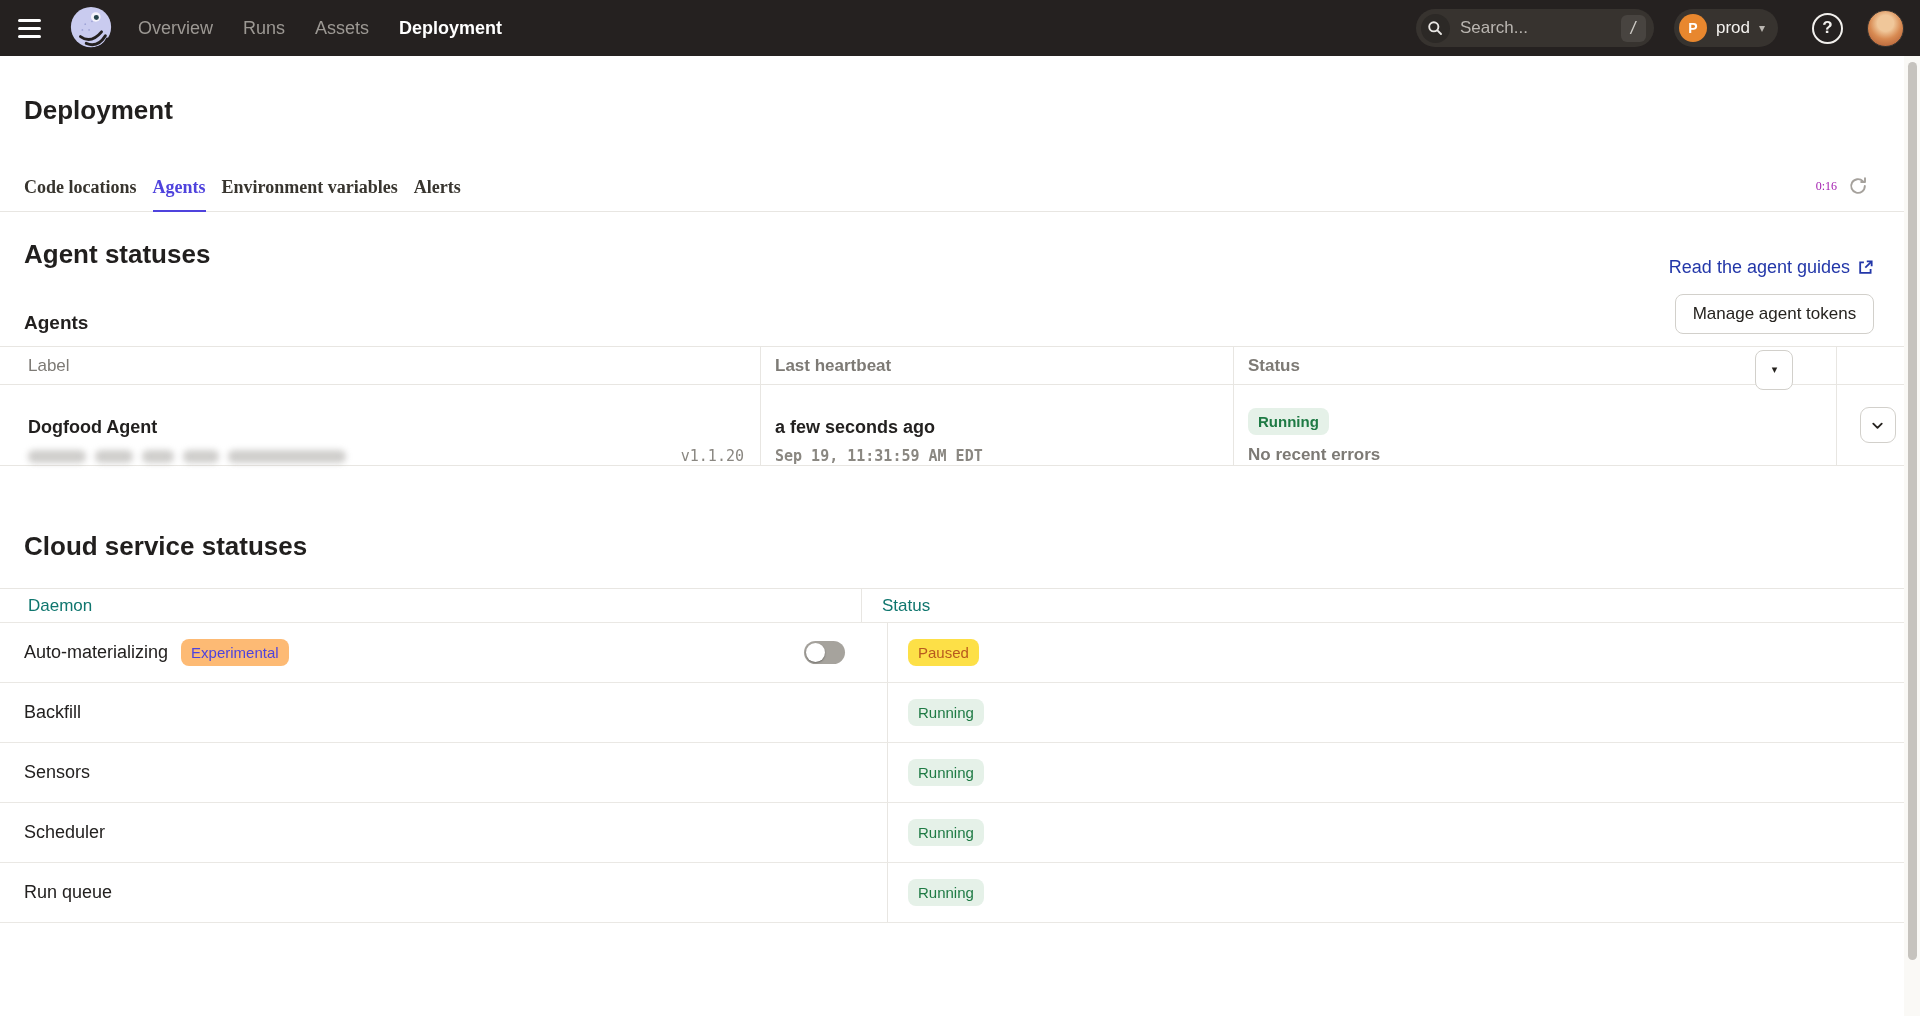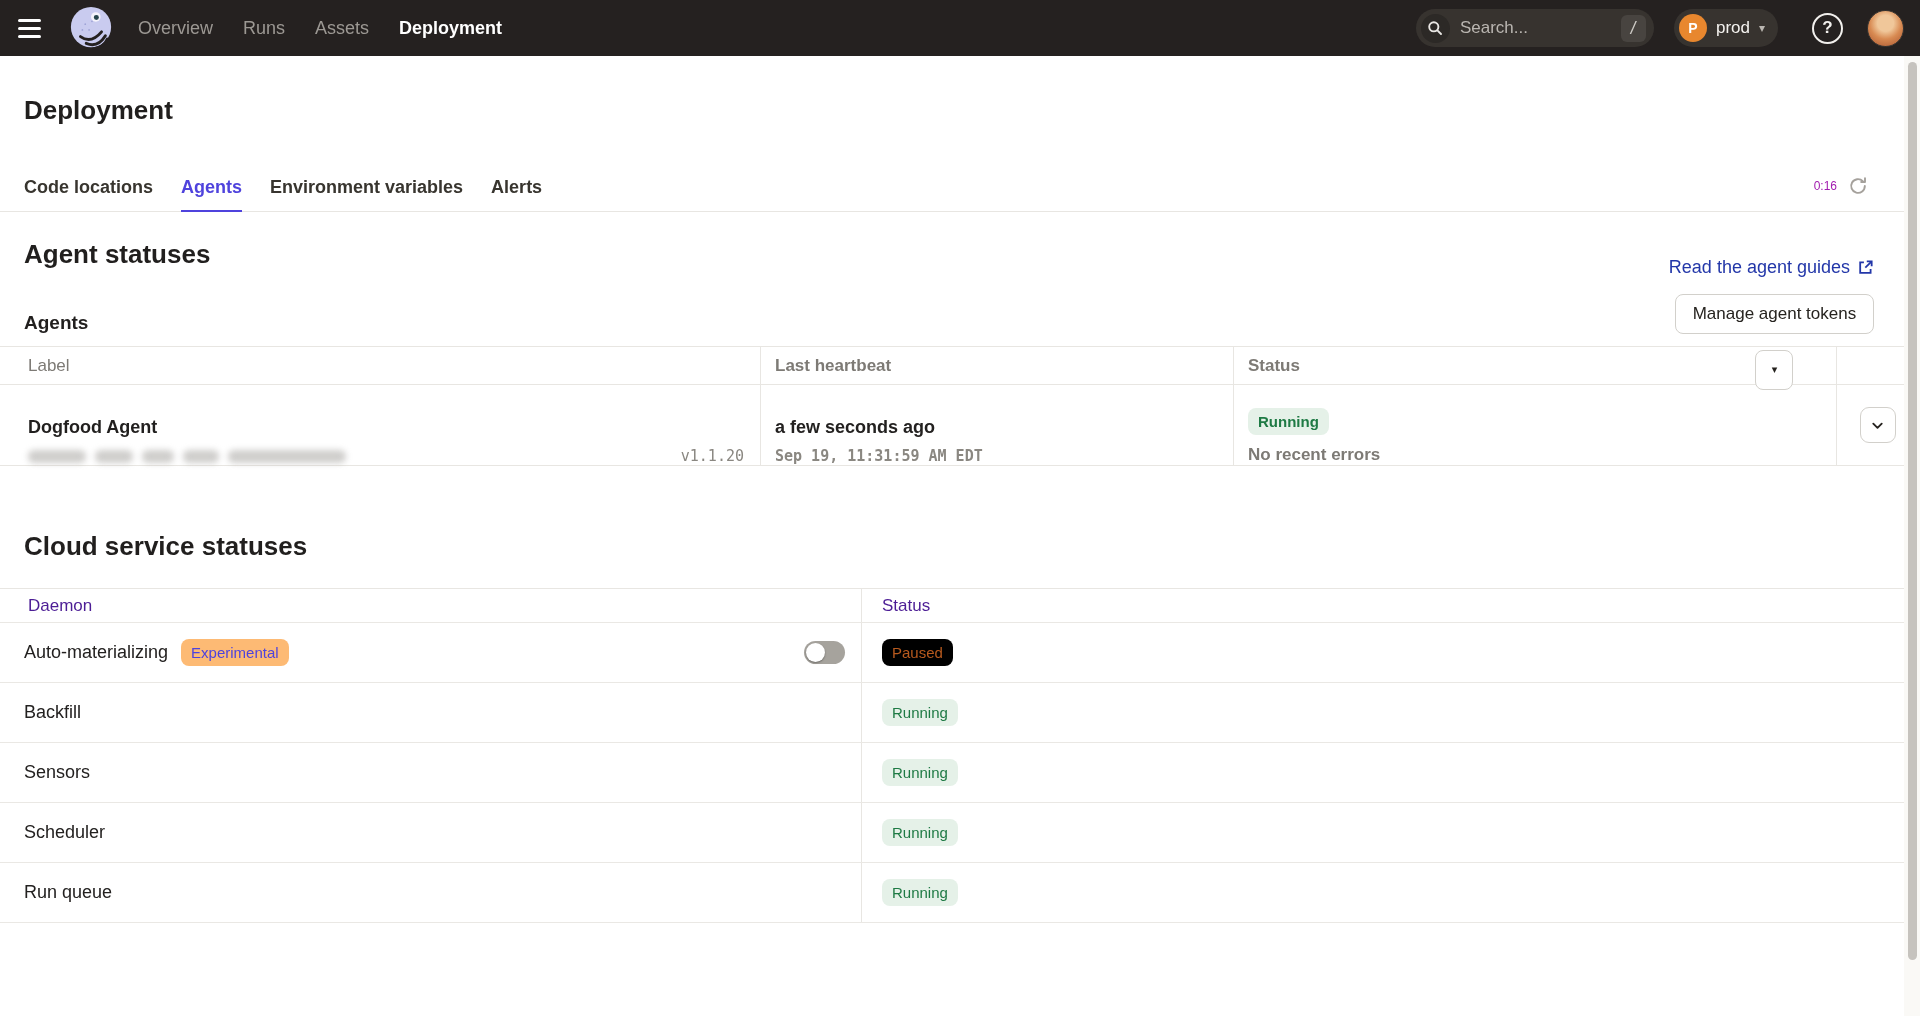--- a/index.html
+++ b/index.html
@@ -41,22 +41,22 @@
 
   
   .scrollbar { position:fixed; top:56px; right:0; bottom:0; width:16px; background:#FAF9F6; }
   .scrollbar .thumb { position:absolute; top:6px; left:3.5px; width:9px; height:898px;
     background:#C6C3BE; border-radius:5px; }
 
   
   .page { margin-right:16px; }
   .page-title { font-size:26px; font-weight:700; color:#211F1E; padding:38px 24px 0; line-height:32px; }
 
-  .tabs-row { position:relative; margin-top:44px; padding:0 24px; display:flex; gap:28px;
-    border-bottom:1px solid #E8E6E2; height:42px; }
+  .tabs-row { position:relative; margin-top:44px; padding:0 24px; display:flex; gap:16px;
+    border-bottom:1px solid #E8E6E2; height:42px;font-family:Liberation Serif, serif; }
   .tab { font-size:18px; font-weight:600; color:#38352F; padding-top:7px; cursor:pointer; position:relative; }
   .tab.active { color:#4F43DD; }
   .tab.active::after { content:""; position:absolute; left:0; right:0; bottom:-1px; height:2px; background:#4F43DD; }
   .timer-wrap { position:absolute; right:36px; top:6px; display:flex; align-items:center; gap:11px; }
   .timer { color:#a21caf; font-size:12px; }
 
   .section-heading { font-size:26px; font-weight:700; color:#211F1E; line-height:32px; margin:26px 24px 0; }
   .section-heading.cloud { margin-top:64px; }
 
   .agents-toolbar { display:flex; align-items:center; margin:32px 24px 0; height:42px; }
@@ -85,32 +85,32 @@
   .agent-line2 { display:flex; align-items:center; margin-top:9px; padding-right:16px; }
   .redacted { display:flex; gap:9px; filter:blur(3px); opacity:.55; }
   .redacted i { display:block; height:13px; border-radius:6px; background:#A8A6A2; }
   .agent-version { margin-left:auto; font-family:"DejaVu Sans Mono",monospace; font-size:15px; color:#8A8781; }
   .hb-rel { font-size:18px; color:#232120; }
   .hb-abs { margin-top:9px; font-family:"DejaVu Sans Mono",monospace; font-size:15px; color:#8A8781; }
   .status-note { margin-top:10px; font-size:17px; color:#7D7A75; }
   .pill { display:inline-block; font-size:15px; padding:5px 10px; border-radius:8px; line-height:1.15;
     width:max-content; }
   .pill-running { background:#E5F1E8; color:#1E7A44; }
-  .pill-paused { background:#000000; color:#B85A1E; }
+  .pill-paused { background:#fde047; color:#B85A1E; }
   .pill-experimental { background:#fdba74; color:#4F43DD; font-size:15px; }
   .actions-cell { align-items:center; justify-content:center; }
   .expand-btn { width:36px; height:36px; border:1px solid #D2D0CB; border-radius:9px; background:#FFF;
     display:flex; align-items:center; justify-content:center; cursor:pointer; }
 
   
   .cloud-table { margin-top:26px; border-top:1px solid #E8E6E2; }
   .cl-header, .cl-row { display:grid; grid-template-columns:861px 1fr; }
-  .cl-header { height:33px; align-items:center; color:#4c1d95; font-size:17px; }
+  .cl-header { height:33px; align-items:center; color:#0f766e; font-size:17px; }
   .cl-header > div { height:100%; display:flex; align-items:center; }
-  .cl-row { height:60px; border-top:1px solid #EAE8E4; }
+  .cl-row { height:60px; border-top:1px solid #EAE8E4;gap:26px; }
   .cl-row > div { height:100%; display:flex; align-items:center; }
   .cl-status { border-left:1px solid #E8E6E2; padding-left:20px; }
   .cl-header .cl-status-h { border-left:1px solid #E8E6E2; padding-left:20px; height:100%; }
   .cloud-table .bottom { border-top:1px solid #EAE8E4; height:0; }
   .daemon-cell { padding-left:24px; gap:13px; }
   .daemon-name { font-size:18px; color:#232120; }
   .toggle { margin-left:auto; margin-right:16px; width:41px; height:23px; border-radius:12px;
     background:#A6A39D; position:relative; cursor:pointer; border:none; }
   .toggle .knob { position:absolute; top:2px; left:2px; width:19px; height:19px; border-radius:50%;
     background:#FFFFFF; box-shadow:0 1px 2px rgba(0,0,0,.35); }

